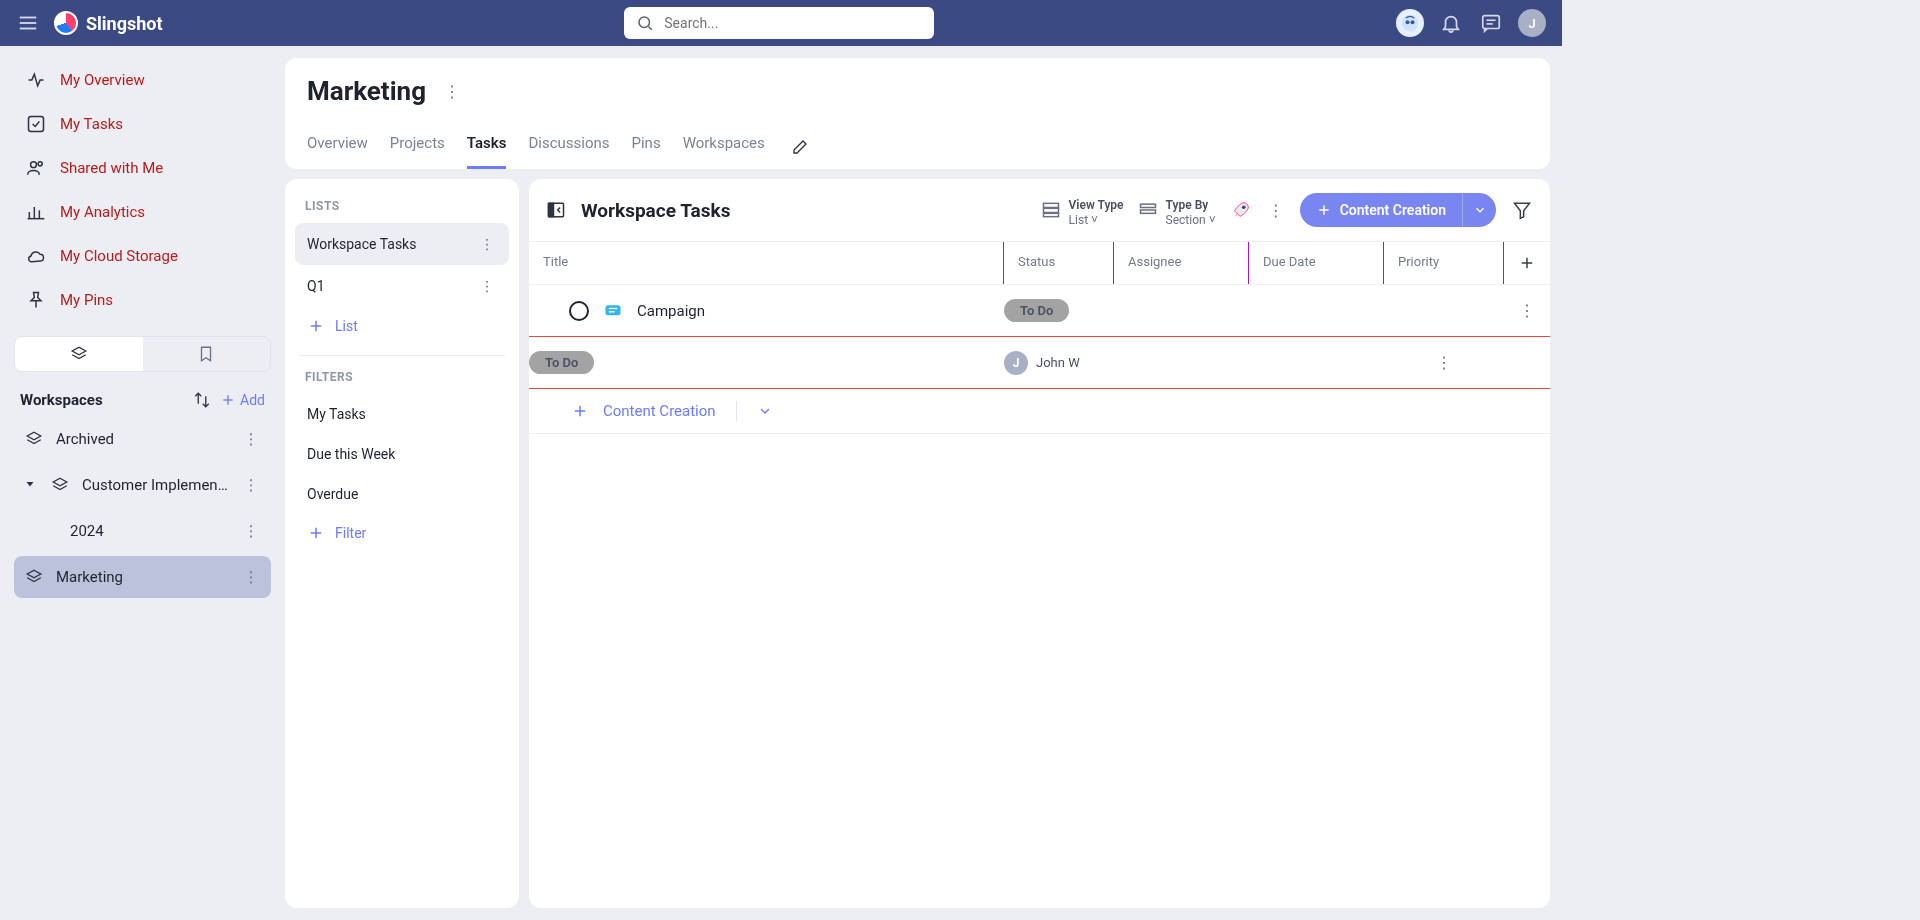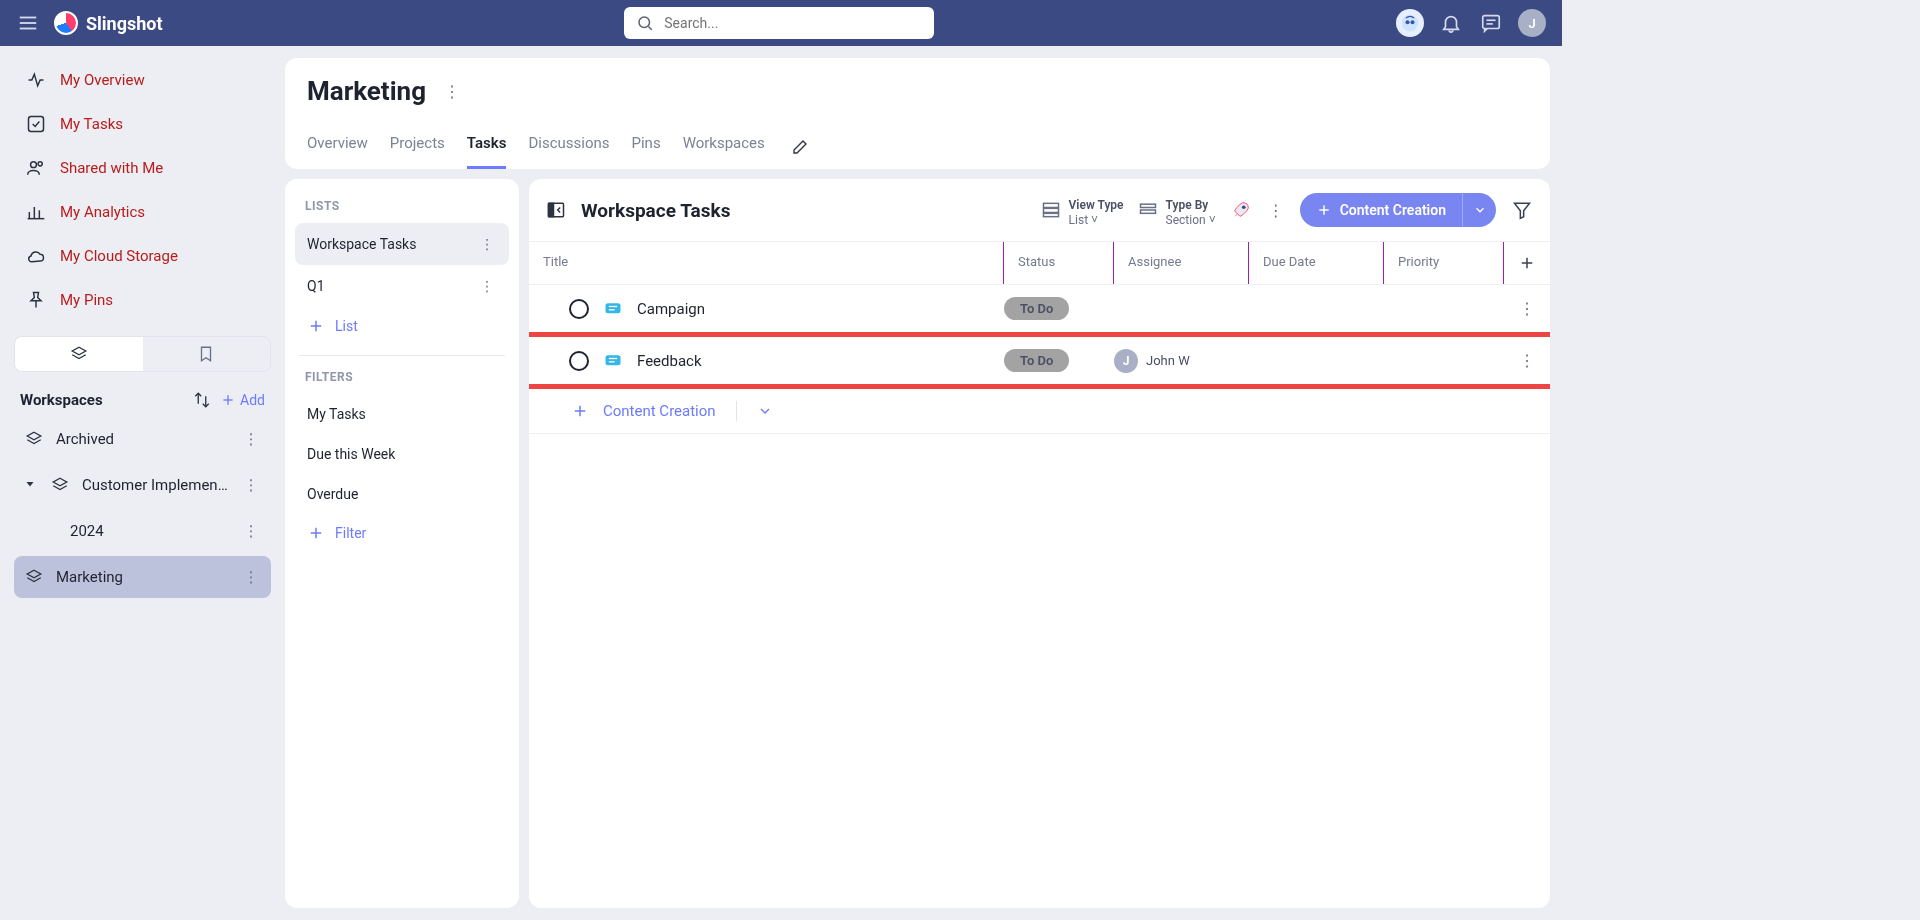--- a/index.html
+++ b/index.html
@@ -65,21 +65,21 @@
   .view-block .txt strong { font-size:12px; font-weight:600; color:#4a5064;}
   .rocket { width:22px;height:22px; }
   .primary-btn { display:flex; align-items:stretch; border-radius:20px; overflow:hidden; background:#7985f0; }
   .primary-btn .main-btn { display:flex;align-items:center;gap:8px;padding:0 16px; height:34px; color:#fff; font-weight:600; font-size:14px; cursor:pointer;}
   .primary-btn .drop { width:34px; display:flex;align-items:center;justify-content:center; border-left:1px solid rgba(255,255,255,0.3); cursor:pointer; color:#fff;}
   .icon-btn { width:24px;height:24px; color:#3a3f51; cursor:pointer; display:flex;align-items:center;justify-content:center;}
 
   .grid-head { display:grid; grid-template-columns: 1fr 110px 135px 135px 120px 46px; border-top:1px solid #edeff5; border-bottom:1px solid #edeff5; }
   .grid-head > div { padding:12px 14px; font-size:13px; color:#757b8f; border-right:1px solid #a21caf; }
   .grid-head > div:last-child { border-right:none; display:flex;align-items:center;justify-content:center; }
-  .task-row { display:grid; grid-template-columns: 1fr 110px 135px 135px 120px 46px; border-bottom:5px solid #ef4444; align-items:center; height:52px;}
+  .task-row { display:grid; grid-template-columns: 1fr 110px 135px 135px 120px 46px; border-bottom:1px solid #ef4444; align-items:center; height:52px;}
   .task-title-cell { display:flex; align-items:center; gap:14px; padding-left:40px; font-size:15px;}
   .circle { width:20px;height:20px;border:2px solid #1f2330;border-radius:50%; cursor:pointer;}
   .chip { font-size:13px; font-weight:600; color:#4a5064; background:#a3a3a3; border-radius:14px; padding:4px 16px; display:inline-block;}
   .assignee { display:flex; align-items:center; gap:8px; font-size:13px; color:#4a5064;}
   .assignee .ac { width:24px;height:24px;border-radius:50%;background:#a8b0c5;color:#fff;display:flex;align-items:center;justify-content:center;font-size:12px;font-weight:700;}
   .row-end { display:flex;align-items:center;justify-content:center;}
   .quick-add { display:flex; align-items:center; gap:14px; padding:12px 0 12px 42px; font-size:15px; color:#6c7bff; border-bottom:1px solid #edeff5;}
   .quick-add .sep { width:1px; height:20px; background:#e1e4ed; margin:0 6px;}
   .task-icon { width:20px;height:20px; }
   svg { display:block; }
@@ -404,31 +404,20 @@
           <div><span class="chip">To Do</span></div>
           <div></div>
             <div></div>
             <div></div>
           <div class="row-end">
               <span class="row-3dots">⋮</span>
             </div>
         </div>
 
         <div class="task-row">
-          <div class="task-title-cell">
-            <span class="circle"></span>
-            <span class="task-icon">
-                <svg width="20" height="20" viewBox="0 0 24 24">
-                  <rect x="3" y="5" width="18" height="12" rx="3" fill="#35b7e6"></rect>
-                  <line x1="7" y1="9" x2="17" y2="9" stroke="#fff" stroke-width="1.6"></line>
-                  <line x1="7" y1="13" x2="14" y2="13" stroke="#fff" stroke-width="1.6"></line>
-                </svg>
-              </span>
-            <span>Feedback</span>
-          </div>
           <div><span class="chip">To Do</span></div>
           <div class="assignee">
             <span class="ac">J</span>
             <span>John W</span>
           </div>
           <div></div>
             <div></div>
           <div class="row-end">
               <span class="row-3dots">⋮</span>
             </div>

